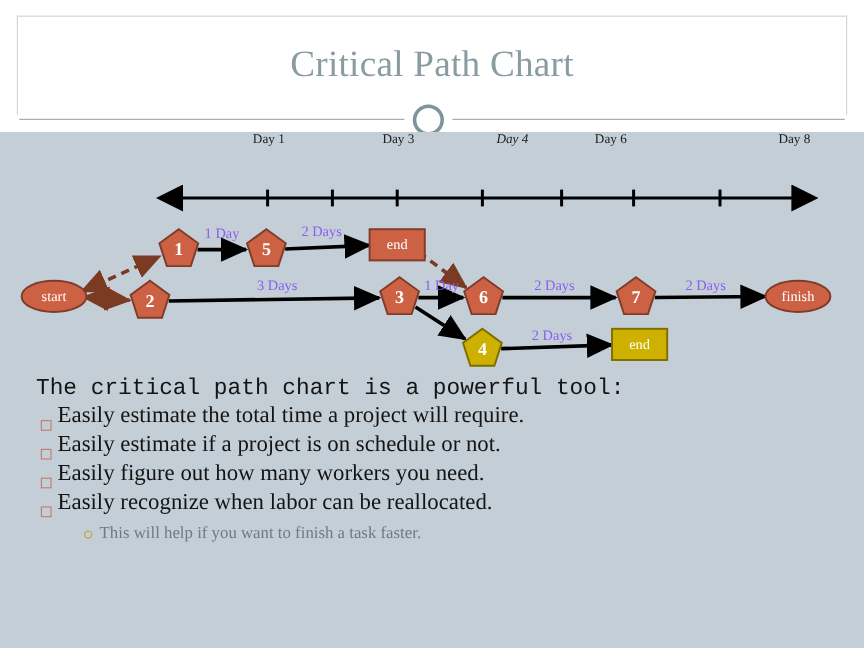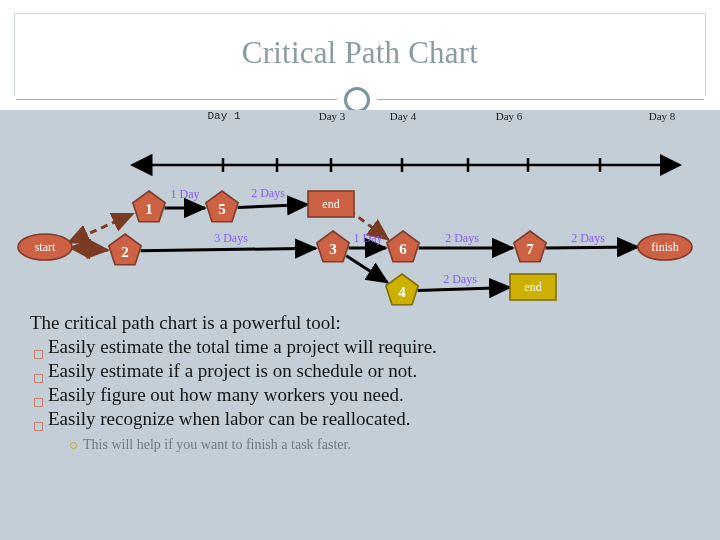--- a/index.html
+++ b/index.html
@@ -75,21 +75,21 @@
     text-align:center;
   }
   .nodelbl.num{font-size:15px;font-weight:bold;}
   .nodelbl.word{font-size:12px;}
 
   
   .content{
     position:absolute;left:30px;top:311px;width:660px;
   }
   .lead{
-    font-family:Liberation Serif, serif;
+    font-family:Liberation Mono, monospace;
     font-size:19px;line-height:24px;color:#141414;
     margin:0 0 0 0;white-space:nowrap;
   }
   .b1{
     font-family:"Liberation Serif", serif;
     font-size:19px;line-height:24px;color:#141414;
     white-space:nowrap;display:flex;align-items:flex-end;gap:5px;
     padding-left:4px;
   }
   .sq{
@@ -139,23 +139,23 @@
           <line x1="223" y1="48" x2="223" y2="62" stroke="#000" stroke-width="2.5"></line>
           <line x1="277" y1="48" x2="277" y2="62" stroke="#000" stroke-width="2.5"></line>
           <line x1="331" y1="48" x2="331" y2="62" stroke="#000" stroke-width="2.5"></line>
           <line x1="402" y1="48" x2="402" y2="62" stroke="#000" stroke-width="2.5"></line>
           <line x1="468" y1="48" x2="468" y2="62" stroke="#000" stroke-width="2.5"></line>
           <line x1="528" y1="48" x2="528" y2="62" stroke="#000" stroke-width="2.5"></line>
           <line x1="600" y1="48" x2="600" y2="62" stroke="#000" stroke-width="2.5"></line>
         </g>
     </svg>
     <div class="axis-labels">
-      <span style="left:224px;font-family:Liberation Mono, monospace;">Day 1</span>
+      <span style="left:224px;">Day 1</span>
       <span style="left:332px;">Day 3</span>
-      <span style="left:403px;">Day 4</span>
+      <span style="left:427px;font-style:italic;">Day 4</span>
       <span style="left:509px;">Day 6</span>
       <span style="left:662px;">Day 8</span>
     </div>
   </div>
 
   <div class="graph">
     <svg width="720" height="200">
       <defs>
         <marker id="ahBlack" markerWidth="8" markerHeight="8" refX="7" refY="4" orient="auto">
           <path d="M0,0.6 L0,7.4 L7.6,4 z" fill="#000"></path>

